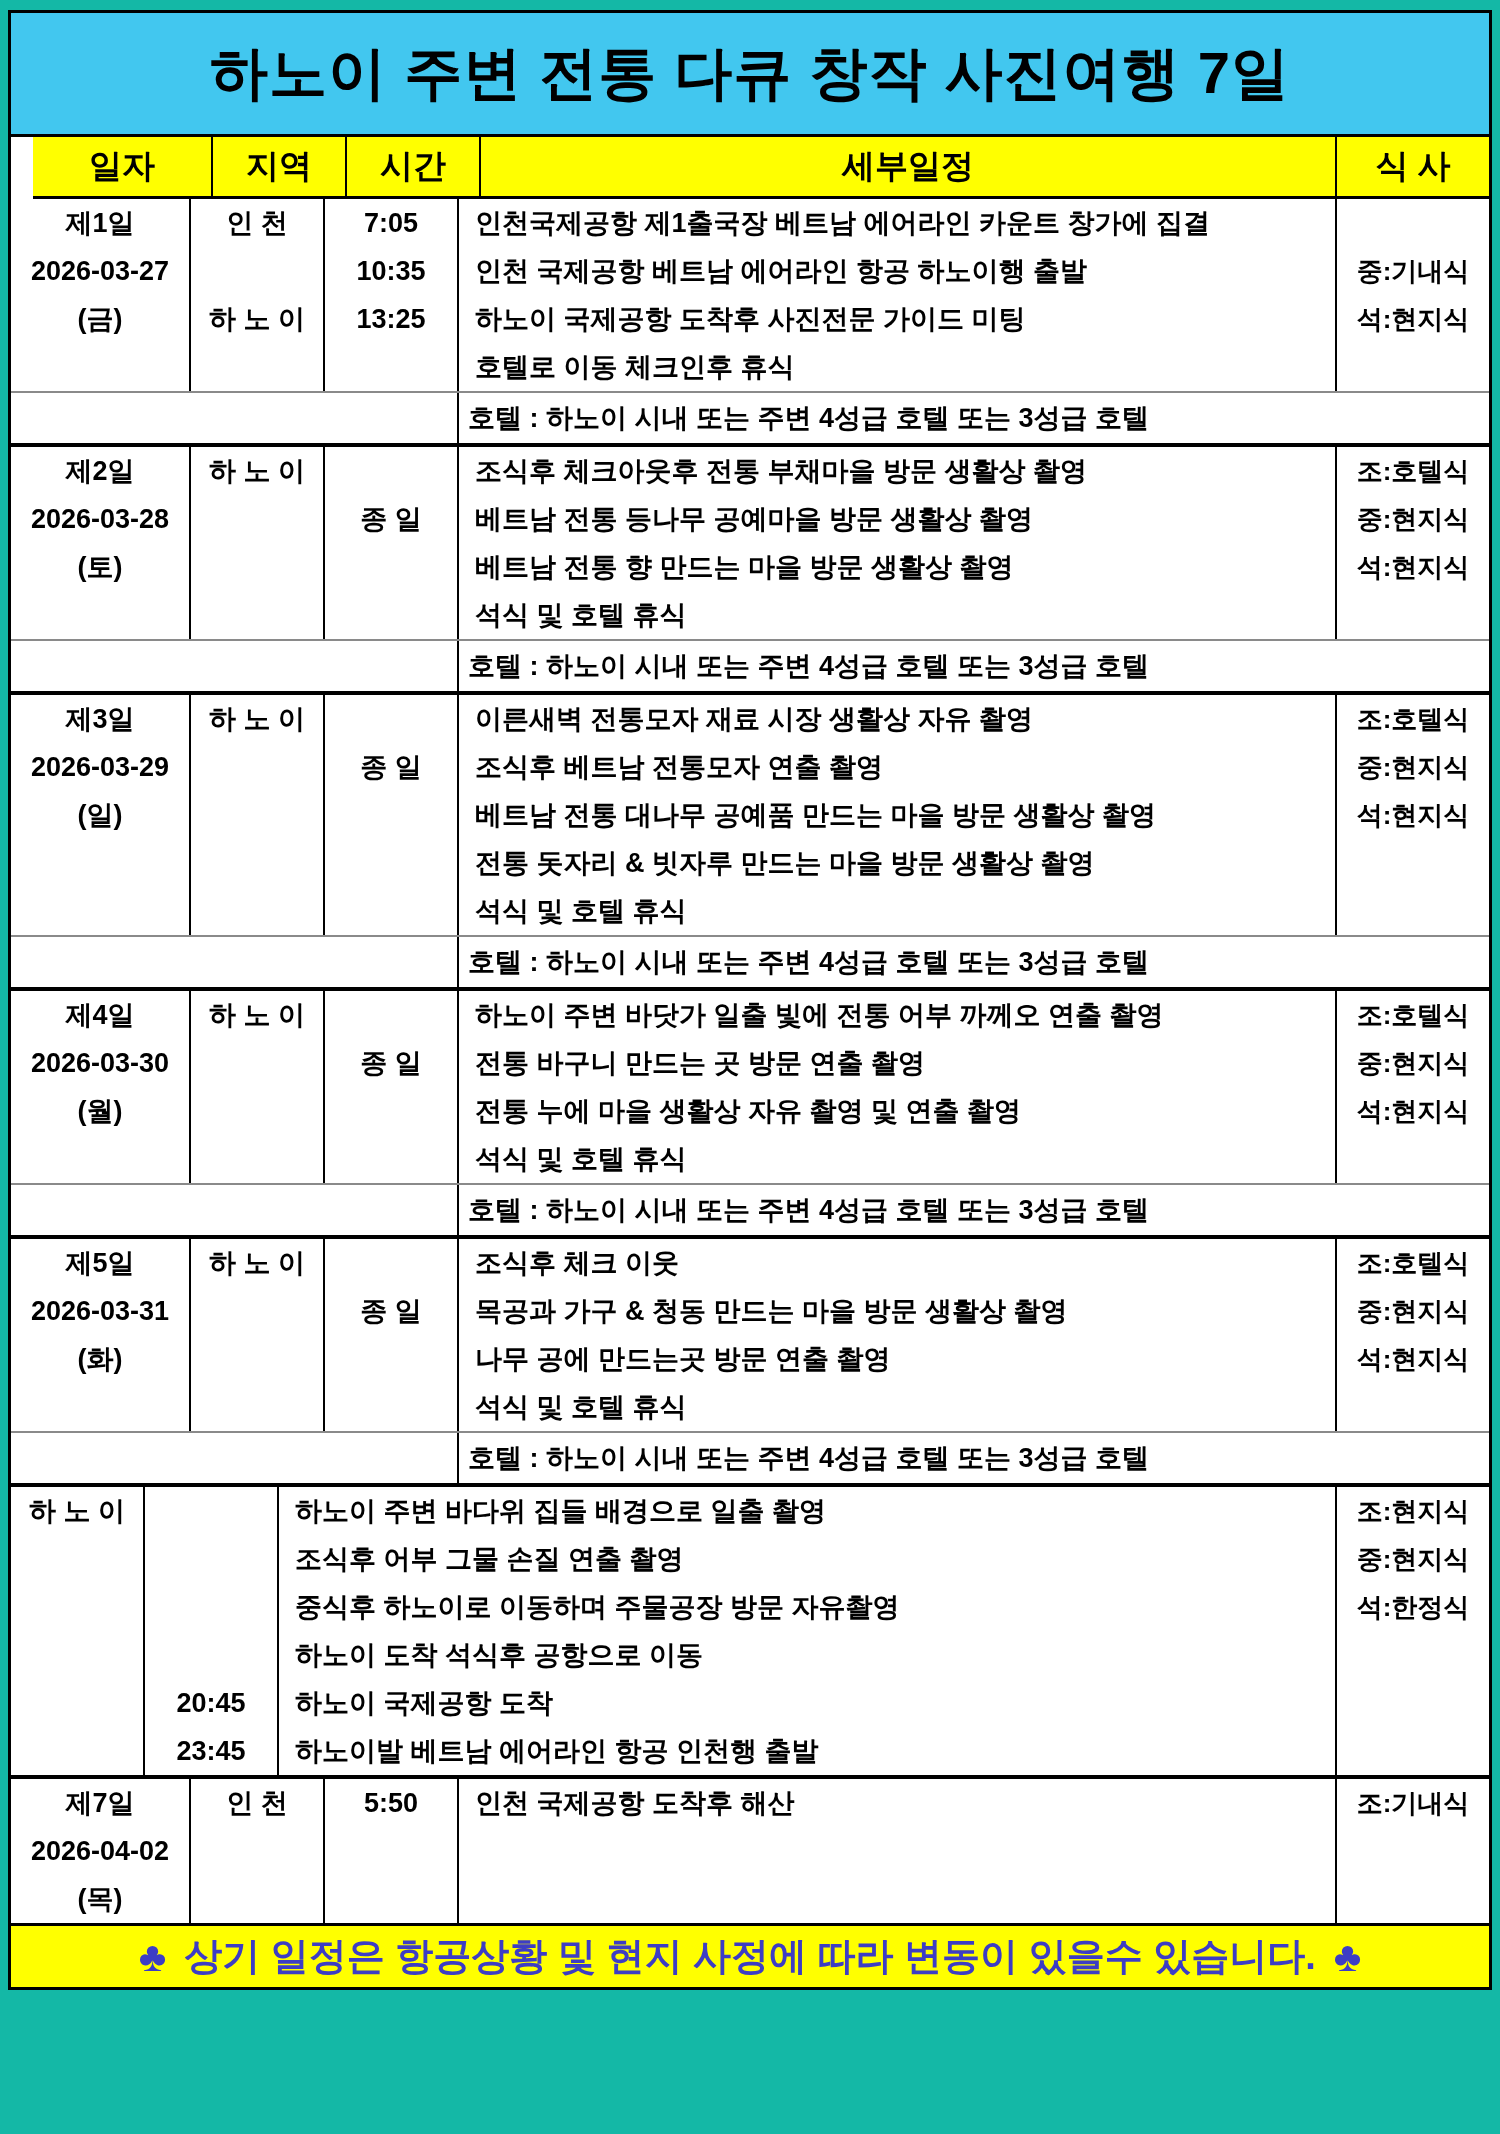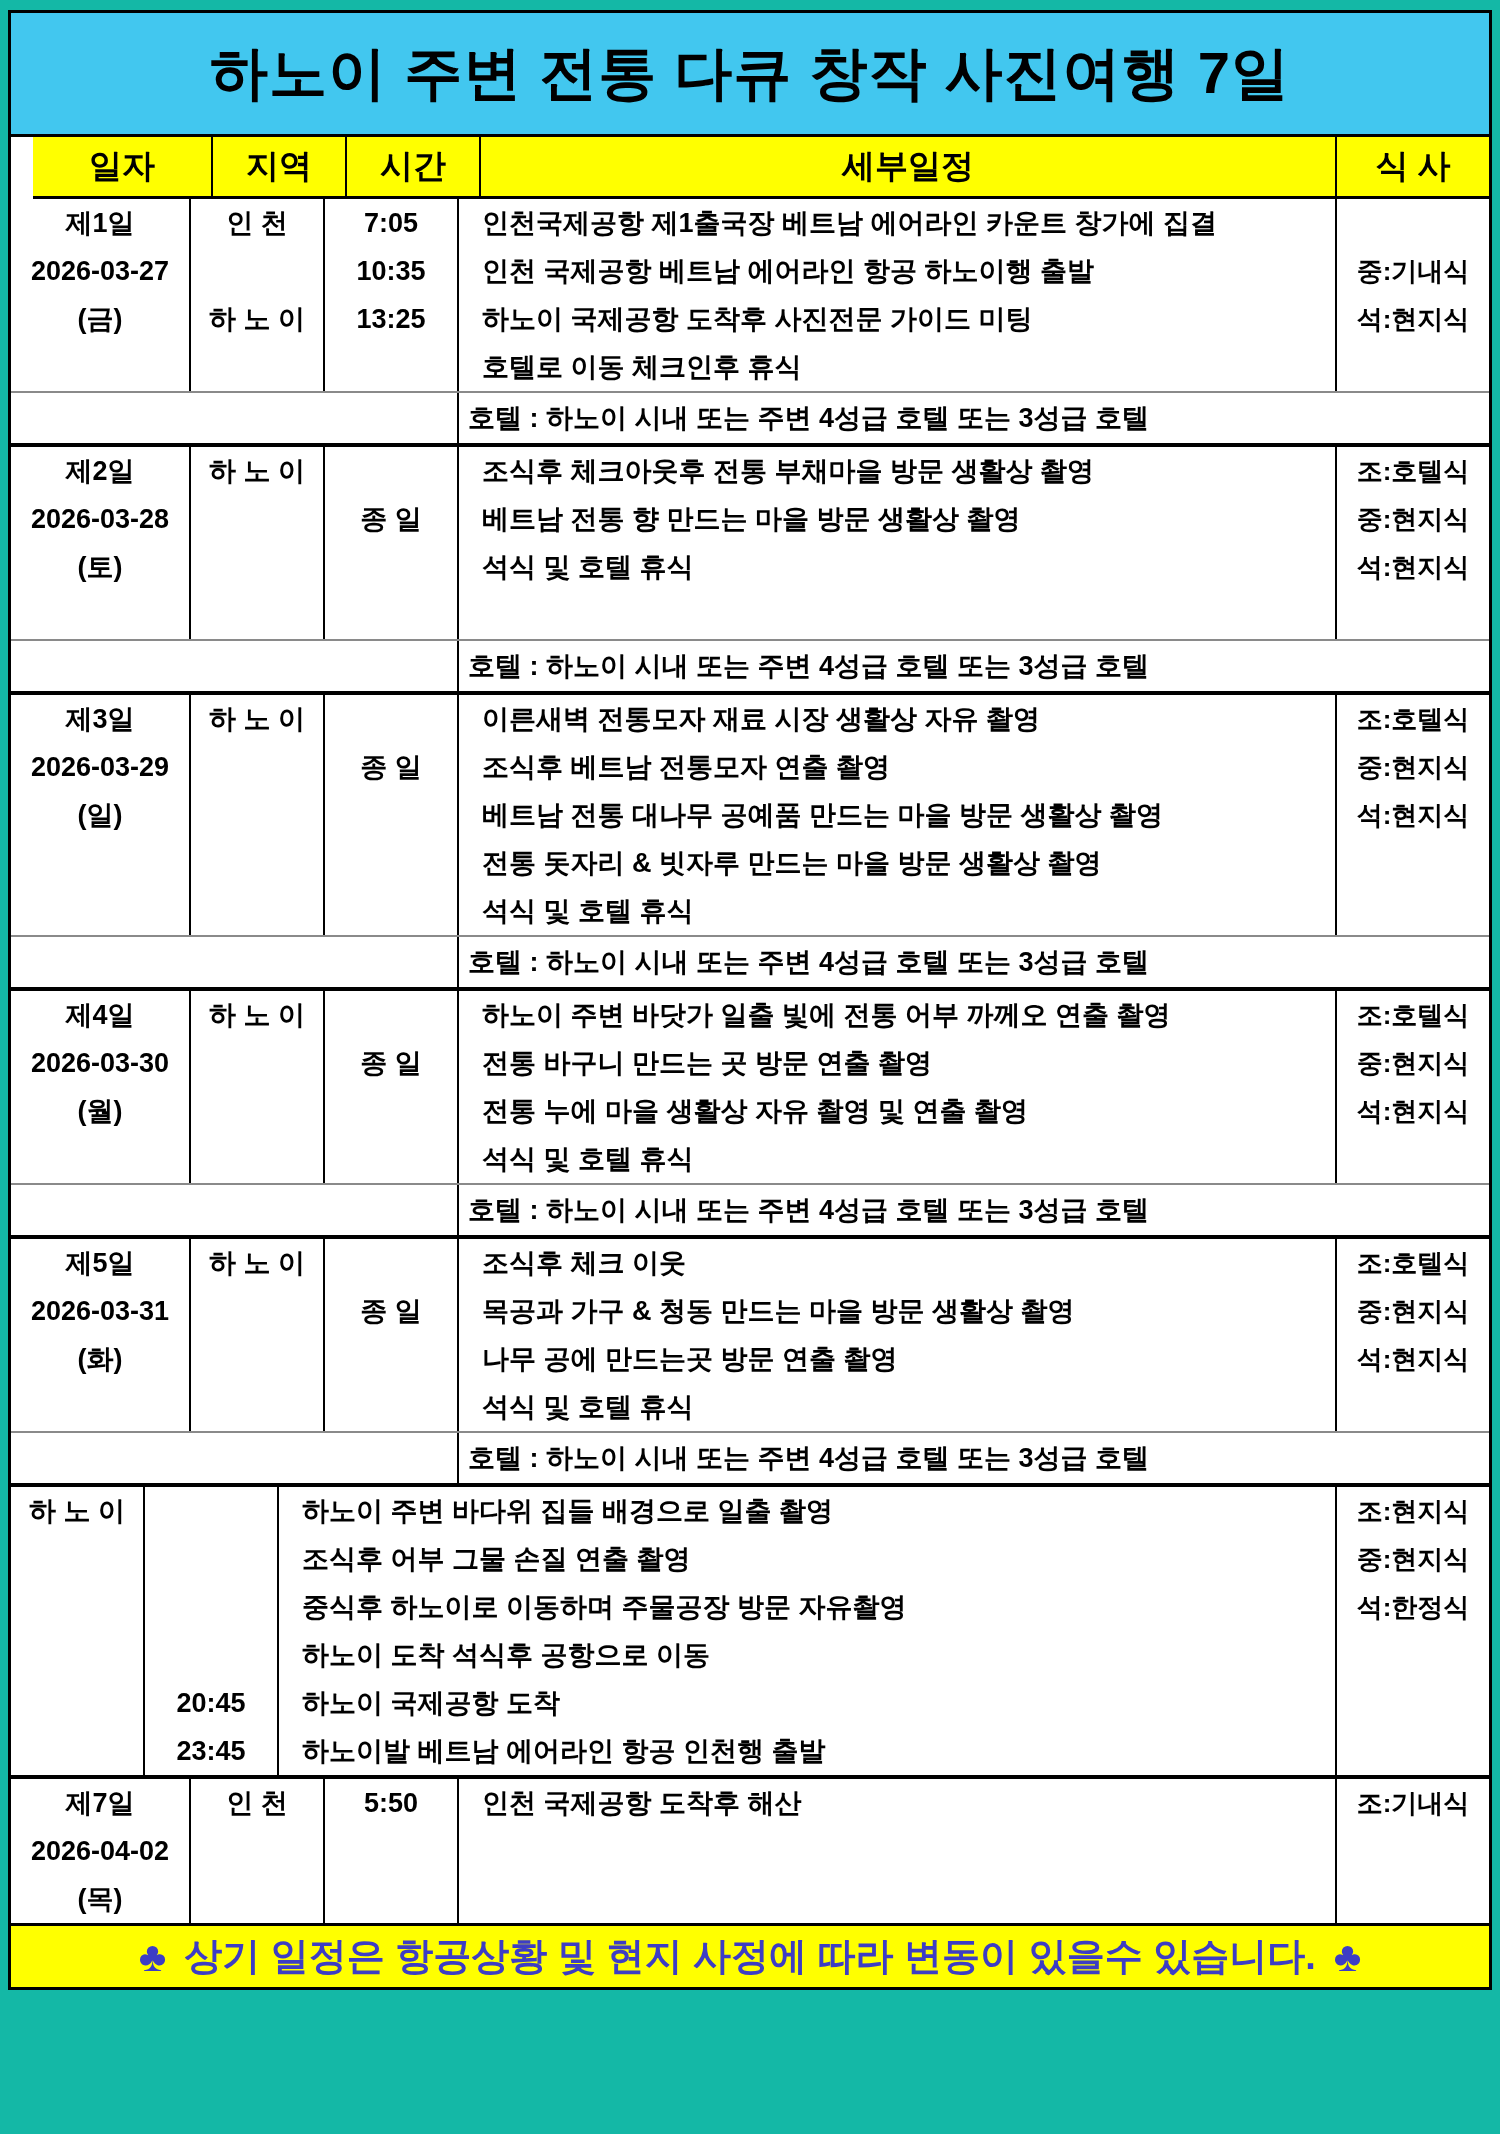--- a/index.html
+++ b/index.html
@@ -31,21 +31,21 @@
   .c-region { width:134px; }
   .c-time   { width:134px; }
   .c-detail { flex:1; }
   .c-meal   { width:152px; }
 
   .day-block { display:flex; font-size:27px; }
   .day-block.thick-bottom { border-bottom:4px solid #000; }
   .col { display:flex; flex-direction:column; border-right:2px solid #000; }
   .col.c-meal { border-right:none; }
   .line { height:48px; display:flex; align-items:center; justify-content:center; white-space:nowrap; }
-  .c-detail .line { justify-content:flex-start; padding-left:23px; }
+  .c-detail .line { justify-content:flex-start; padding-left:16px; }
   .c-meal .line { font-size:26px; }
 
   .hotel-row {
     display:flex; height:56px;
     border-top:2px solid #8a8a8a;
     border-bottom:4px solid #000;
     font-size:27px;
   }
   .hotel-left { width:448px; border-right:2px solid #000; }
   .hotel-right { flex:1; display:flex; align-items:center; padding-left:9px; white-space:nowrap; }
@@ -124,20 +124,21 @@
             <div class="line"></div>
           </div>
           <div class="col c-time">
             <div class="line"></div>
             <div class="line">종 일</div>
             <div class="line"></div>
             <div class="line"></div>
           </div>
           <div class="col c-detail">
             <div class="line">조식후 체크아웃후 전통 부채마을 방문 생활상 촬영</div>
+            <div class="line">베트남 전통 등나무 공예마을 방문 생활상 촬영</div>
             <div class="line">베트남 전통 향 만드는 마을 방문 생활상 촬영</div>
             <div class="line">석식 및 호텔 휴식</div>
           </div>
           <div class="col c-meal">
             <div class="line">조:호텔식</div>
             <div class="line">중:현지식</div>
             <div class="line">석:현지식</div>
             <div class="line"></div>
           </div>
         </div>

